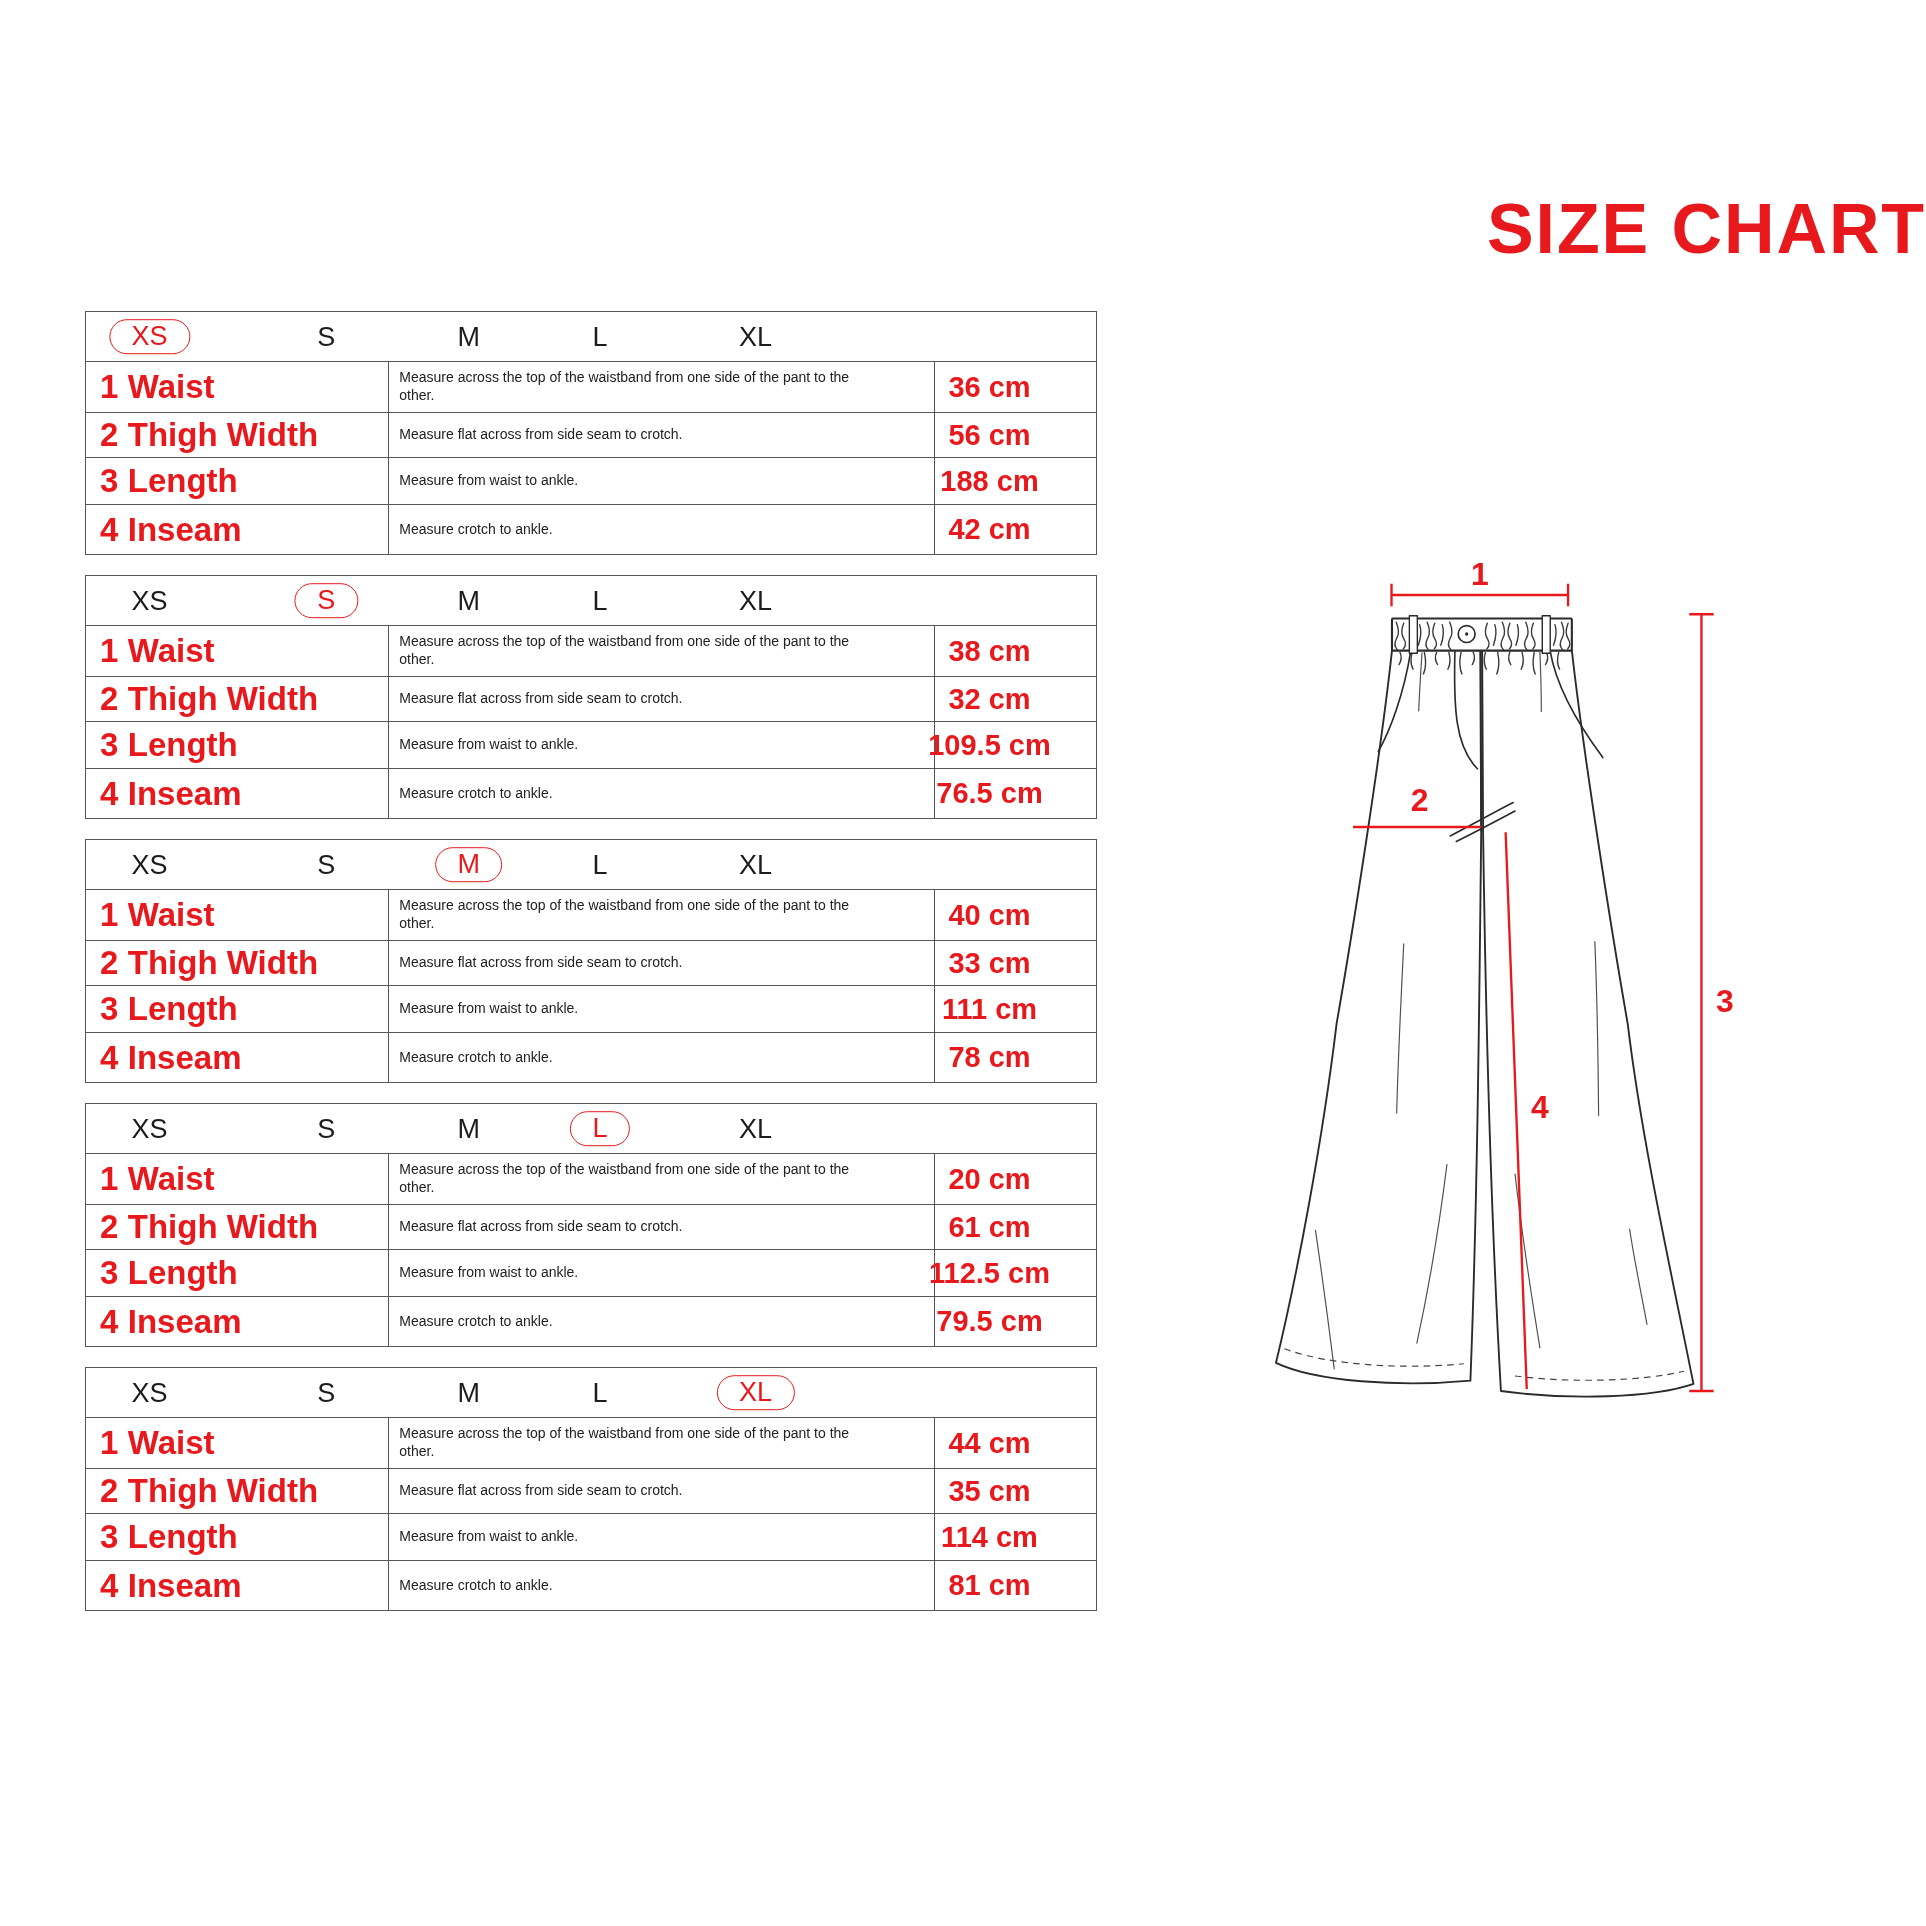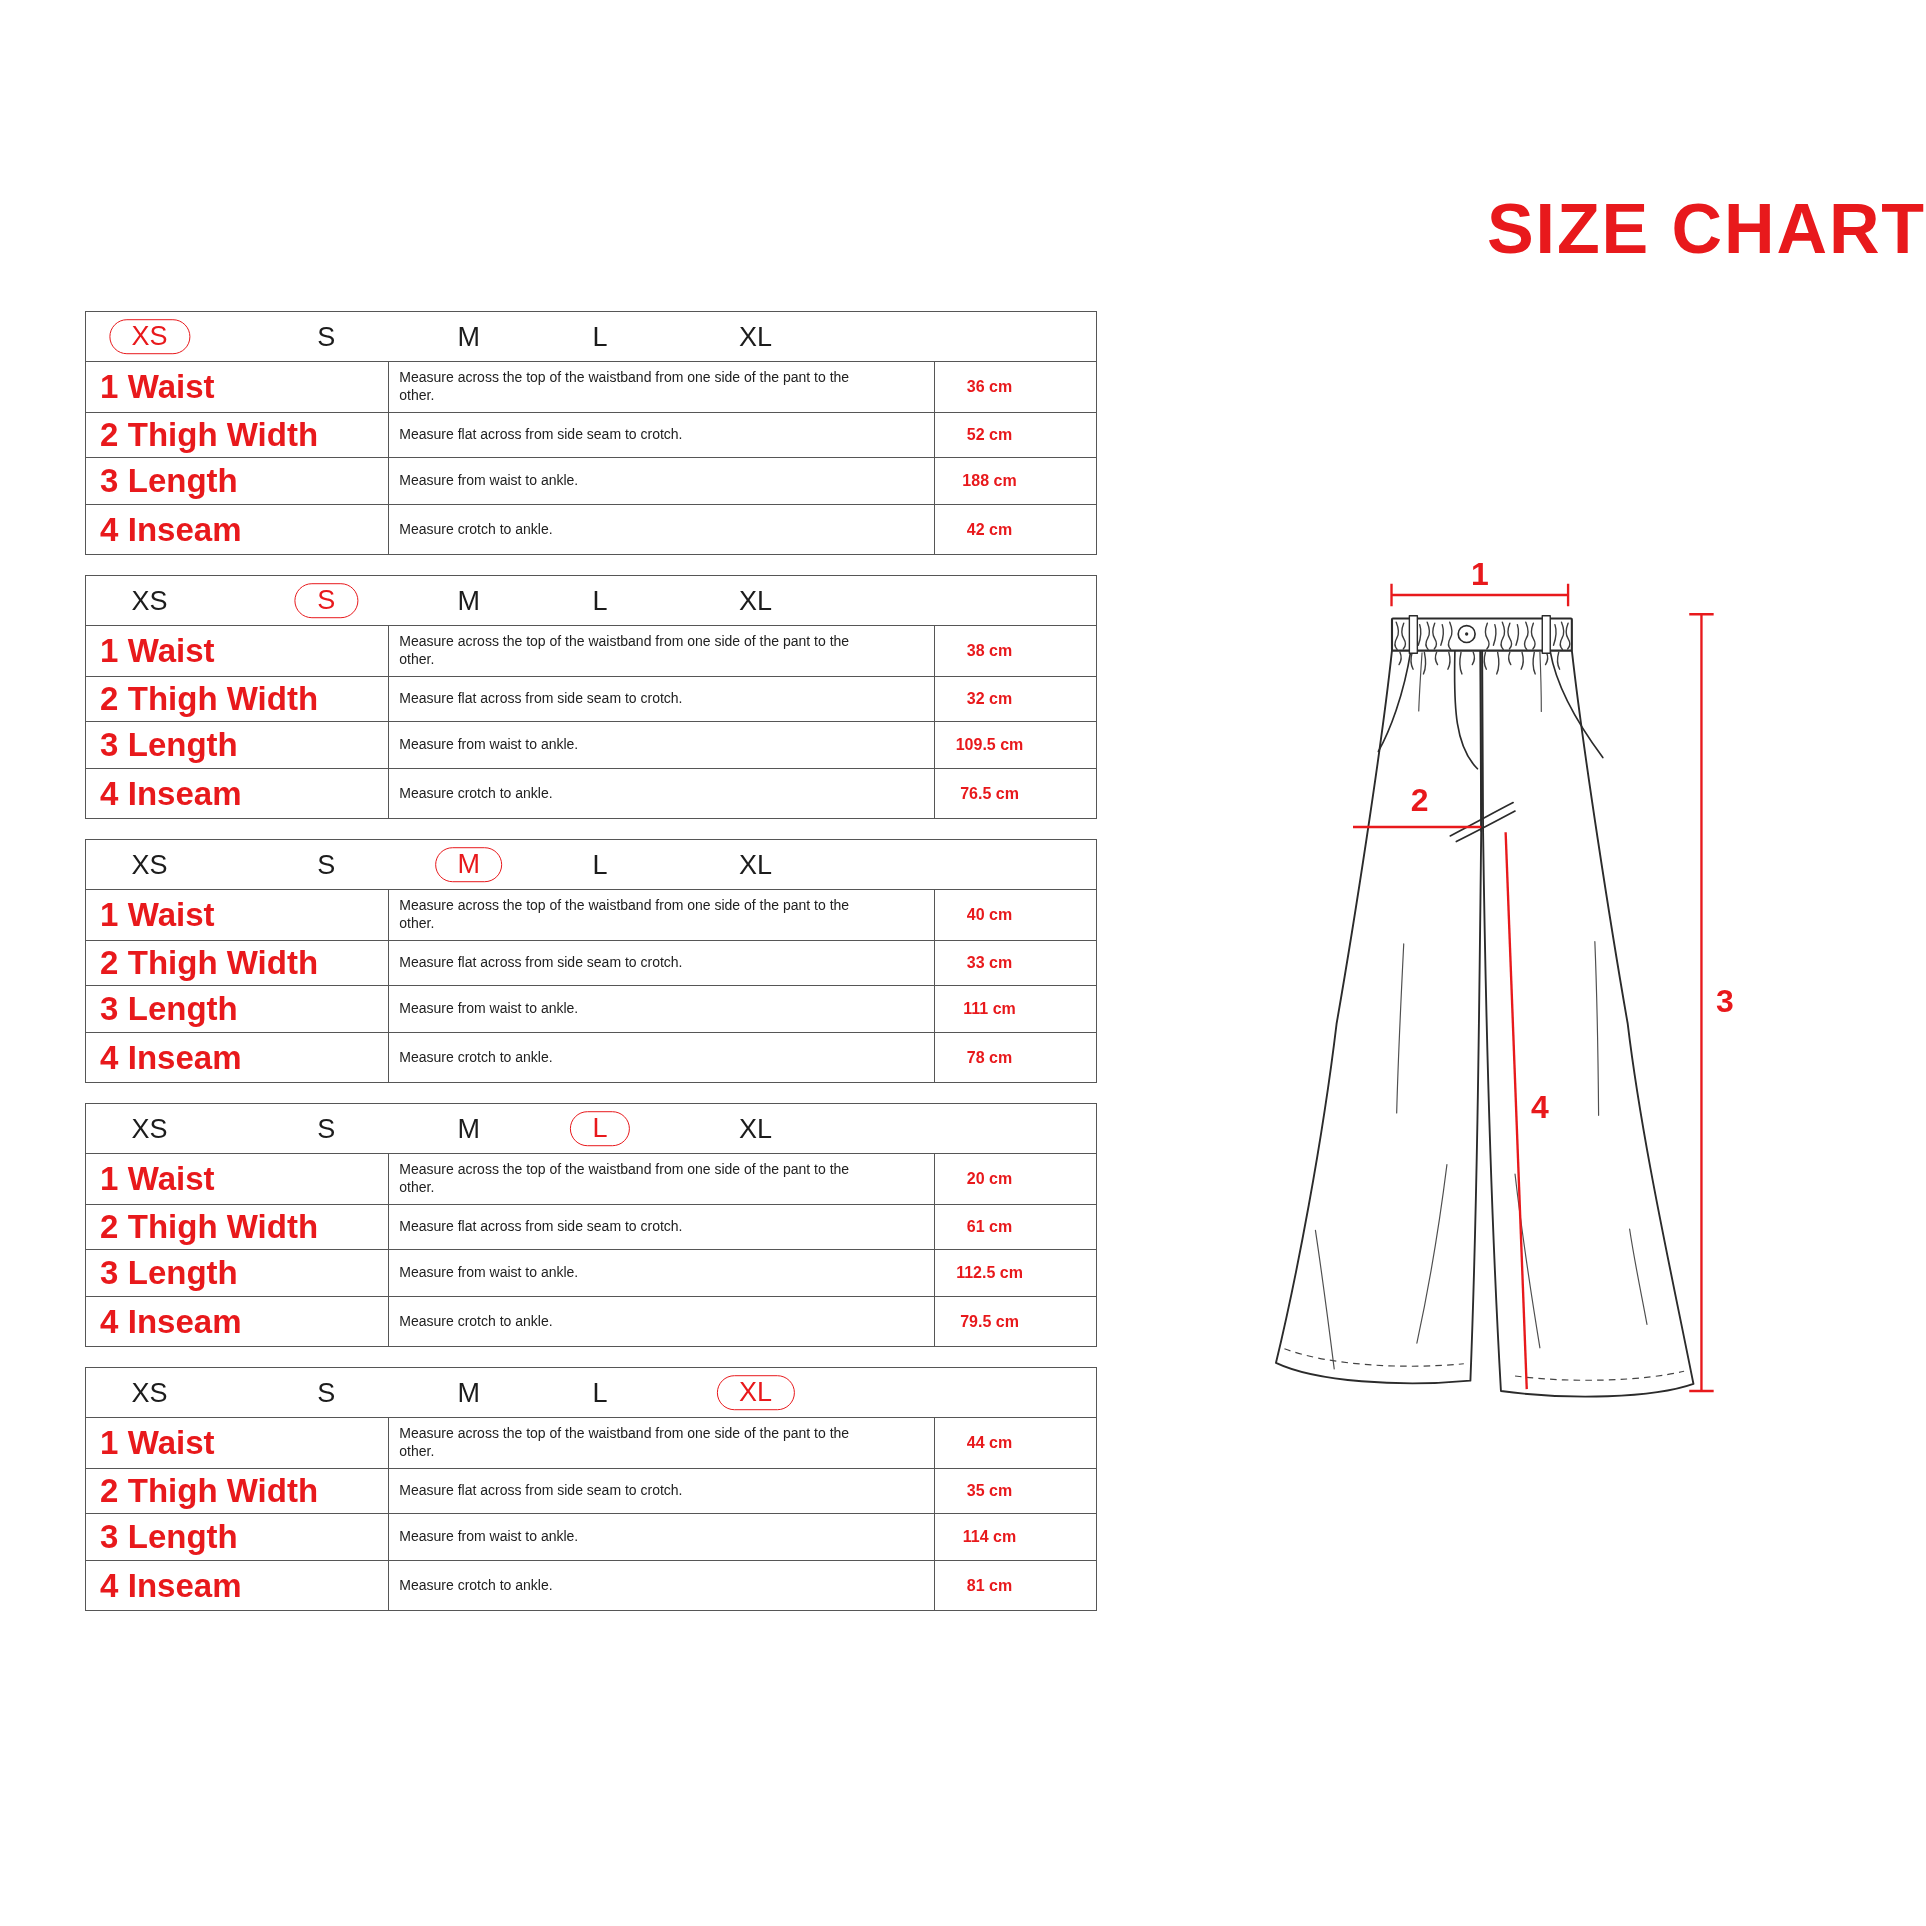--- a/index.html
+++ b/index.html
@@ -15,21 +15,21 @@
   .sizes-row{grid-column:1/-1;position:relative;border-bottom:1.9px solid var(--line);}
   .sz{position:absolute;top:50%;transform:translate(-50%,-50%);font-size:27px;line-height:1;
        color:#1c1c1c;white-space:nowrap;}
   .sz.circled{color:var(--red);border:1.9px solid var(--red);border-radius:28px;padding:3.3px 21.6px;}
   .p0{left:6.3%}.p1{left:23.8%}.p2{left:37.9%}.p3{left:50.9%}.p4{left:66.3%}
   .c{display:flex;align-items:center;box-sizing:border-box;min-width:0;}
   .lab{border-right:1.4px solid var(--line);padding-left:14px;font-size:33px;font-weight:700;
        color:var(--red);gap:9.4px;white-space:nowrap;}
   .desc{border-right:1.4px solid var(--line);padding:0 75px 0 10.3px;font-size:14px;line-height:1.28;
        color:#212121;}
-  .val{justify-content:center;padding-right:52px;font-size:16px;font-weight:700;color:var(--red);
+  .val{justify-content:center;padding-right:52px;font-size:29px;font-weight:700;color:var(--red);
        white-space:nowrap;}
   .bt{border-top:1.9px solid var(--line);}
   .diagram{position:absolute;left:1245px;top:554px;width:587px;height:902px;}
   .diagram .outline{fill:#fff;stroke:var(--ink);stroke-width:4;stroke-linejoin:round;}
   .diagram .thin{fill:none;stroke:#4f4f4f;stroke-width:2.5;stroke-linecap:round;}
   .diagram .det{fill:none;stroke:var(--ink);stroke-width:3.5;stroke-linecap:round;}
   .diagram .dash{fill:none;stroke:#444;stroke-width:2.5;stroke-dasharray:14 11;}
   .diagram .red{stroke:var(--red);stroke-width:5;fill:none;}
   .diagram text{fill:var(--red);font-family:"Liberation Sans",sans-serif;font-weight:700;
        font-size:68px;text-anchor:middle;}
@@ -53,21 +53,21 @@
         <span>1</span>
         <span>Waist</span>
       </div>
     <div class="c desc">Measure across the top of the waistband from one side of the pant to the other.</div>
     <div class="c val">36 cm</div>
     <div class="c lab bt">
         <span>2</span>
         <span>Thigh Width</span>
       </div>
     <div class="c desc bt">Measure flat across from side seam to crotch.</div>
-    <div class="c val bt">52 cm</div>
+    <div class="c val bt">56 cm</div>
     <div class="c lab bt">
         <span>3</span>
         <span>Length</span>
       </div>
     <div class="c desc bt">Measure from waist to ankle.</div>
     <div class="c val bt">188 cm</div>
     <div class="c lab bt">
         <span>4</span>
         <span>Inseam</span>
       </div>

